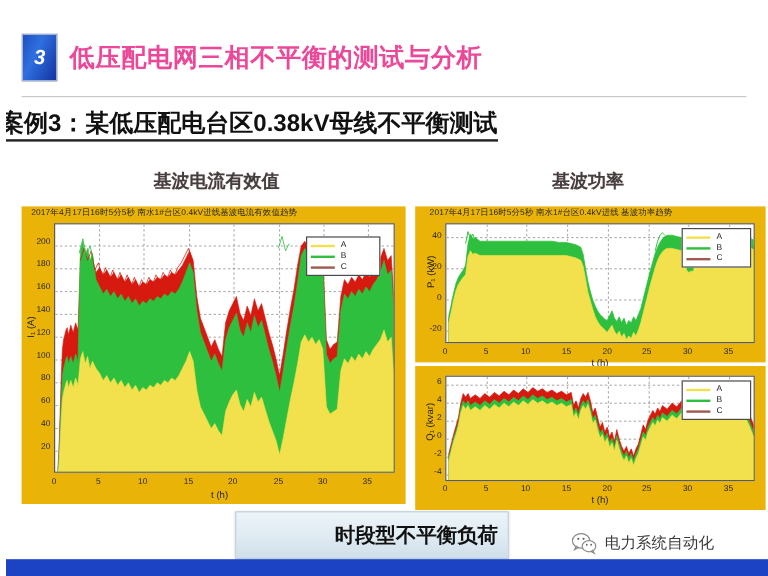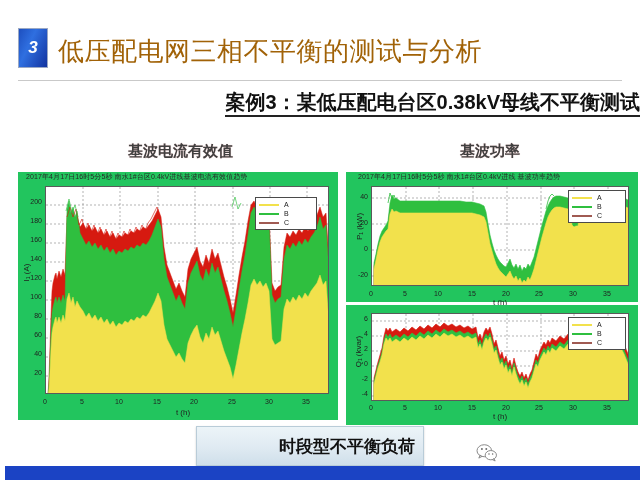--- a/index.html
+++ b/index.html
@@ -30,37 +30,37 @@
     color: #ffffff;
     font-style: italic;
     font-weight: bold;
     font-size: 17px;
     line-height: 38px;
     text-align: center;
     letter-spacing: 0;
   }
   #header-title {
     position: absolute; left: 58px; top: 34px;
-    font-size: 26px;
-    font-weight: normal;
-    color: #a16207;
+    font-size: 21px;
+    font-weight: bold;
+    color: #ec4899;
     letter-spacing: 0.5px;
     white-space: nowrap;
   }
   #header-rule {
     position: absolute; left: 18px; top: 80px;
     width: 604px; height: 1px;
     background: #c9c9c9;
   }
 
   
   #case-title {
     position: absolute; left: 0; top: 89px;
     width: 640px;
-    text-align: right;
+    text-align: left;
     font-size: 20px;
     font-weight: bold;
     color: #111111;
     white-space: nowrap;
   }
   #case-title span.u {
     border-bottom: 2px solid #222222;
     padding-bottom: 2px;
   }
 
@@ -70,21 +70,21 @@
     font-size: 15px;
     font-weight: bold;
     color: #404040;
     white-space: nowrap;
     text-shadow: 0 0 1px rgba(192,0,0,0.25);
   }
   #heading-current { left: 128px; top: 142px; }
   #heading-power   { left: 460px; top: 142px; }
 
   
-  .panel { position: absolute; background: #22c55e; }
+  .panel { position: absolute; background: #eab308; }
 
   .chart-title {
     position: absolute;
     font-size: 7px;
     color: #262626;
     white-space: nowrap;
     letter-spacing: 0.1px;
   }
 
   .plot-frame {
@@ -534,17 +534,18 @@
     <svg id="wechat-icon" viewBox="0 0 24 22">
       <ellipse cx="9" cy="8.5" rx="8" ry="6.6" fill="none" stroke="#8a8a8a" stroke-width="1.1"></ellipse>
       <path d="M4.5 13.4 L3 16.6 L6.4 14.8 Z" fill="none" stroke="#8a8a8a" stroke-width="1.1"></path>
       <circle cx="6.4" cy="6.6" r="1.05" fill="#6a6a6a"></circle>
       <circle cx="11.2" cy="6.6" r="1.05" fill="#6a6a6a"></circle>
       <ellipse cx="16.2" cy="13.4" rx="6.2" ry="5.1" fill="#ffffff" stroke="#8a8a8a" stroke-width="1.1"></ellipse>
       <path d="M19.6 17.2 L21 19.8 L18.3 18.4 Z" fill="#ffffff" stroke="#8a8a8a" stroke-width="1.1"></path>
       <circle cx="14.2" cy="12.1" r="0.85" fill="#6a6a6a"></circle>
       <circle cx="18.2" cy="12.1" r="0.85" fill="#6a6a6a"></circle>
     </svg>
+    <div id="watermark-text">电力系统自动化</div>
   </div>
 
   <div id="bottom-bar"></div>
   <div id="left-bar"></div>
 </div>
 
 </body></html>

